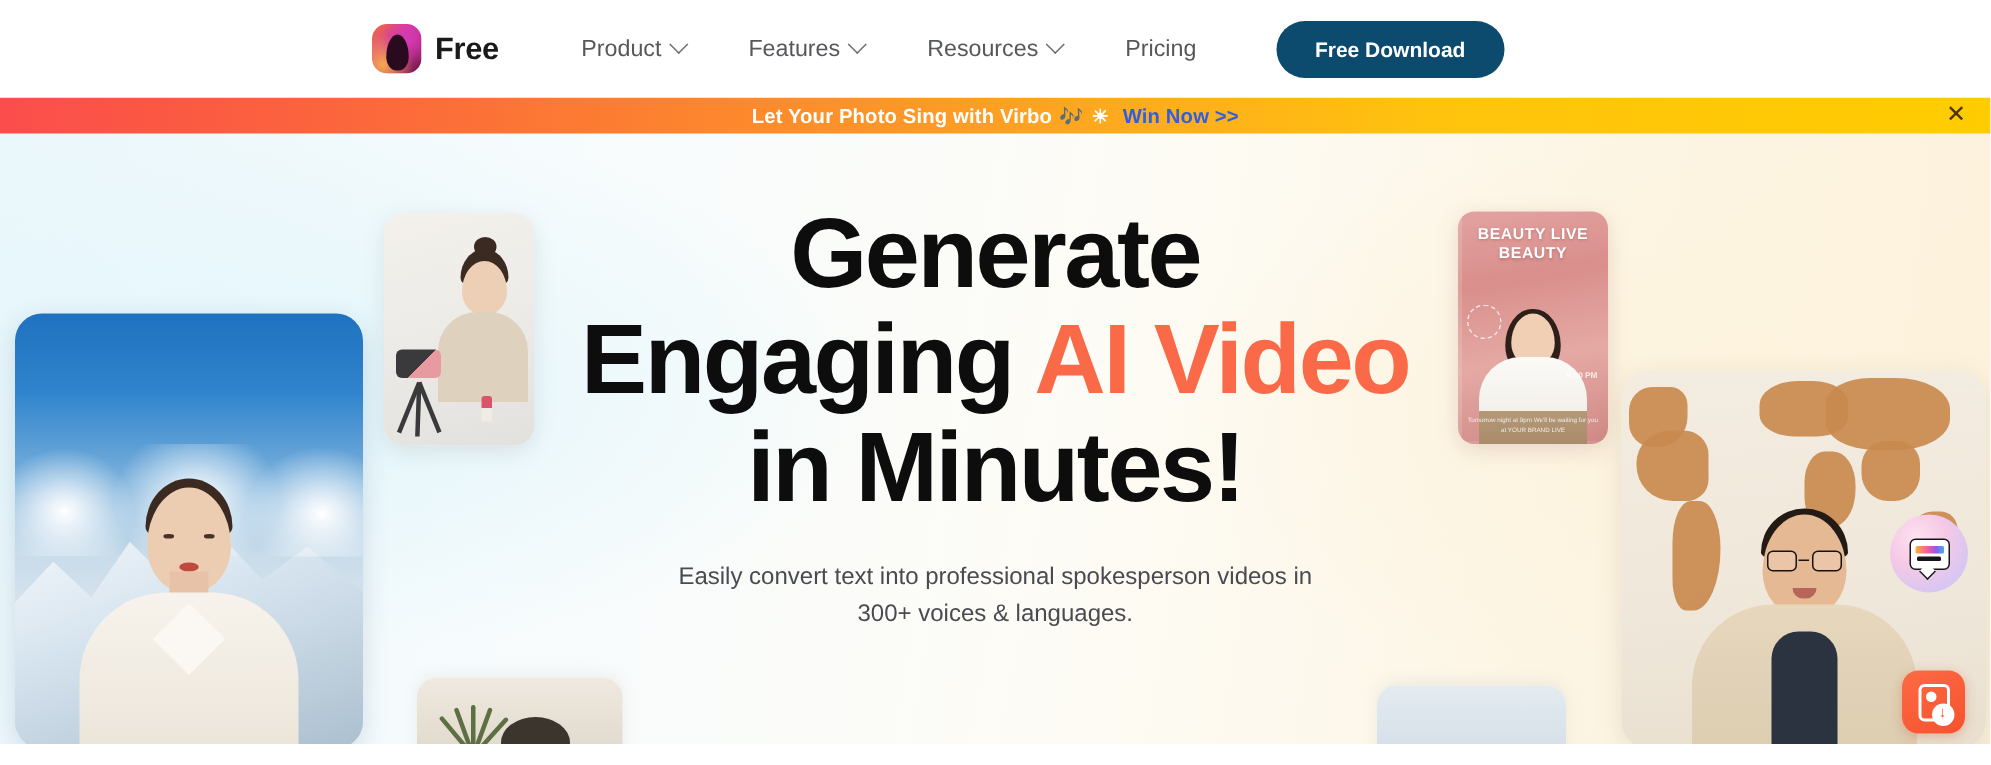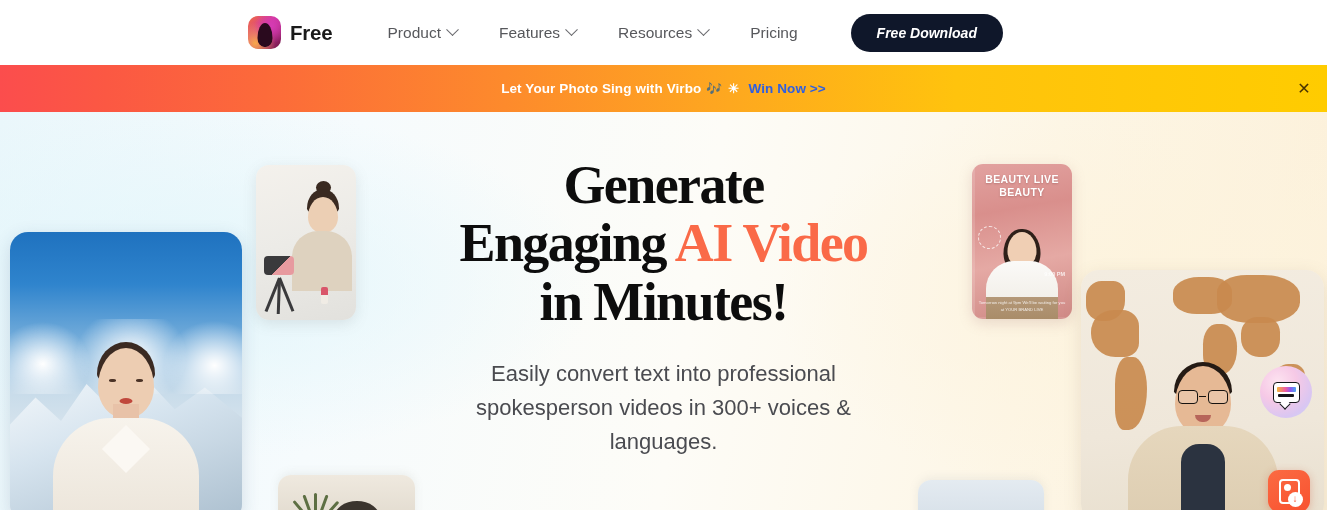--- a/index.html
+++ b/index.html
@@ -73,47 +73,46 @@
   }
   .chev {
     width: 9px; height: 9px;
     border-right: 1.6px solid #6a6b6f;
     border-bottom: 1.6px solid #6a6b6f;
     transform: rotate(45deg) translate(-2px,-2px);
     flex: none;
   }
   .nav-cta { display: flex; align-items: center; gap: 14px; margin-left: 32px; }
   .btn-free {
-    background: #0f172a;
+    background: #0c4a6e;
     color: #ffffff;
     font-size: 14px;
     font-weight: bold;
     border: none;
     border-radius: 22px;
     padding: 11px 26px;
     cursor: pointer;
     white-space: nowrap;
-    font-style: italic;
   }
   .btn-buy {
     background: #ffffff;
     color: #fa6137;
     font-size: 14px;
     font-weight: bold;
     border: 1.6px solid #fa6137;
     border-radius: 22px;
     padding: 10px 26px;
     cursor: pointer;
     white-space: nowrap;
   }
 
   
   .promo {
     position: relative;
-    height: 47px;
+    height: 24px;
     background: linear-gradient(90deg,
       #fb4d4d 0%, #fb5843 8%, #fc6a3a 20%,
       #fd8a2c 38%, #fea81f 55%, #ffc30d 72%, #ffcc00 100%);
     display: flex;
     align-items: center;
     justify-content: center;
     z-index: 35;
   }
   .promo-text {
     font-size: 13.5px;
@@ -619,31 +618,30 @@
   
   .hero-copy {
     position: absolute;
     left: 50%; top: 44px;
     transform: translateX(-50%);
     width: 680px;
     text-align: center;
     z-index: 20;
   }
   .headline {
-    font-size: 54px;
+    font-size: 66px;
     line-height: 1.08;
     font-weight: bold;
     color: #0d0d0d;
     letter-spacing: -1.6px;
-    font-family: Liberation Serif, serif;
   }
   .headline .accent { color: #fa6a48; }
   .subhead {
     margin-top: 26px;
-    font-size: 22px;
+    font-size: 16px;
     line-height: 1.55;
     color: #4a4b50;
     max-width: 430px;
     margin-left: auto;
     margin-right: auto;
   }
 </style>
 </head>
 <body>
 

